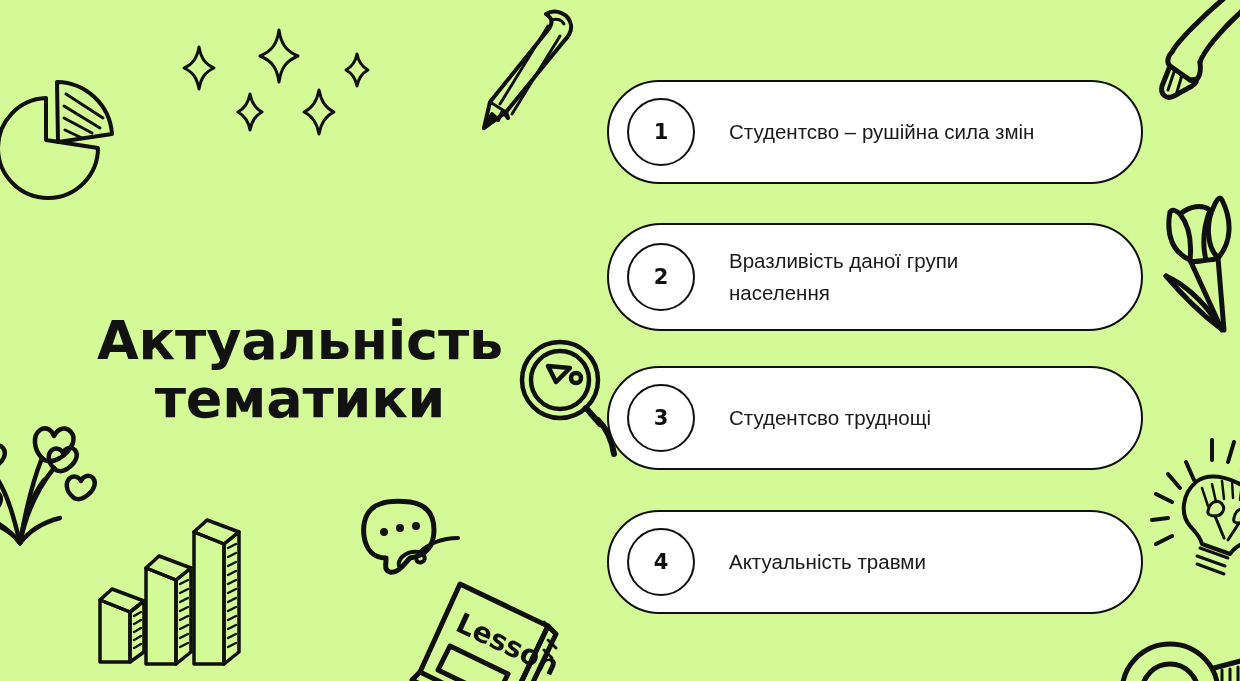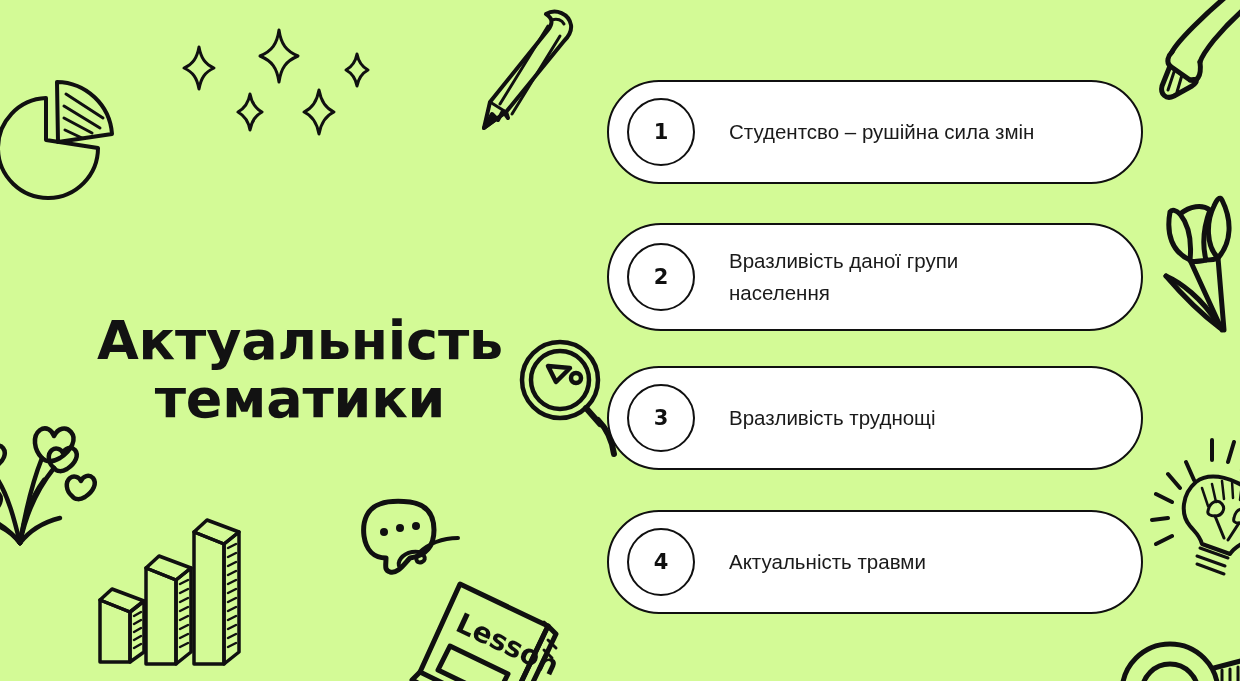--- a/index.html
+++ b/index.html
@@ -291,21 +291,21 @@
     </div>
 
     <div class="point-card" data-idx="1">
       <div class="point-badge">2</div>
       <div class="point-text">Вразливість даної групи
 населення</div>
     </div>
 
     <div class="point-card" data-idx="2">
       <div class="point-badge">3</div>
-      <div class="point-text">Вразливість труднощі</div>
+      <div class="point-text">Студентсво труднощі</div>
     </div>
 
     <div class="point-card" data-idx="3">
       <div class="point-badge">4</div>
       <div class="point-text">Актуальність травми</div>
     </div>
 
   </div>
 
 </div>

